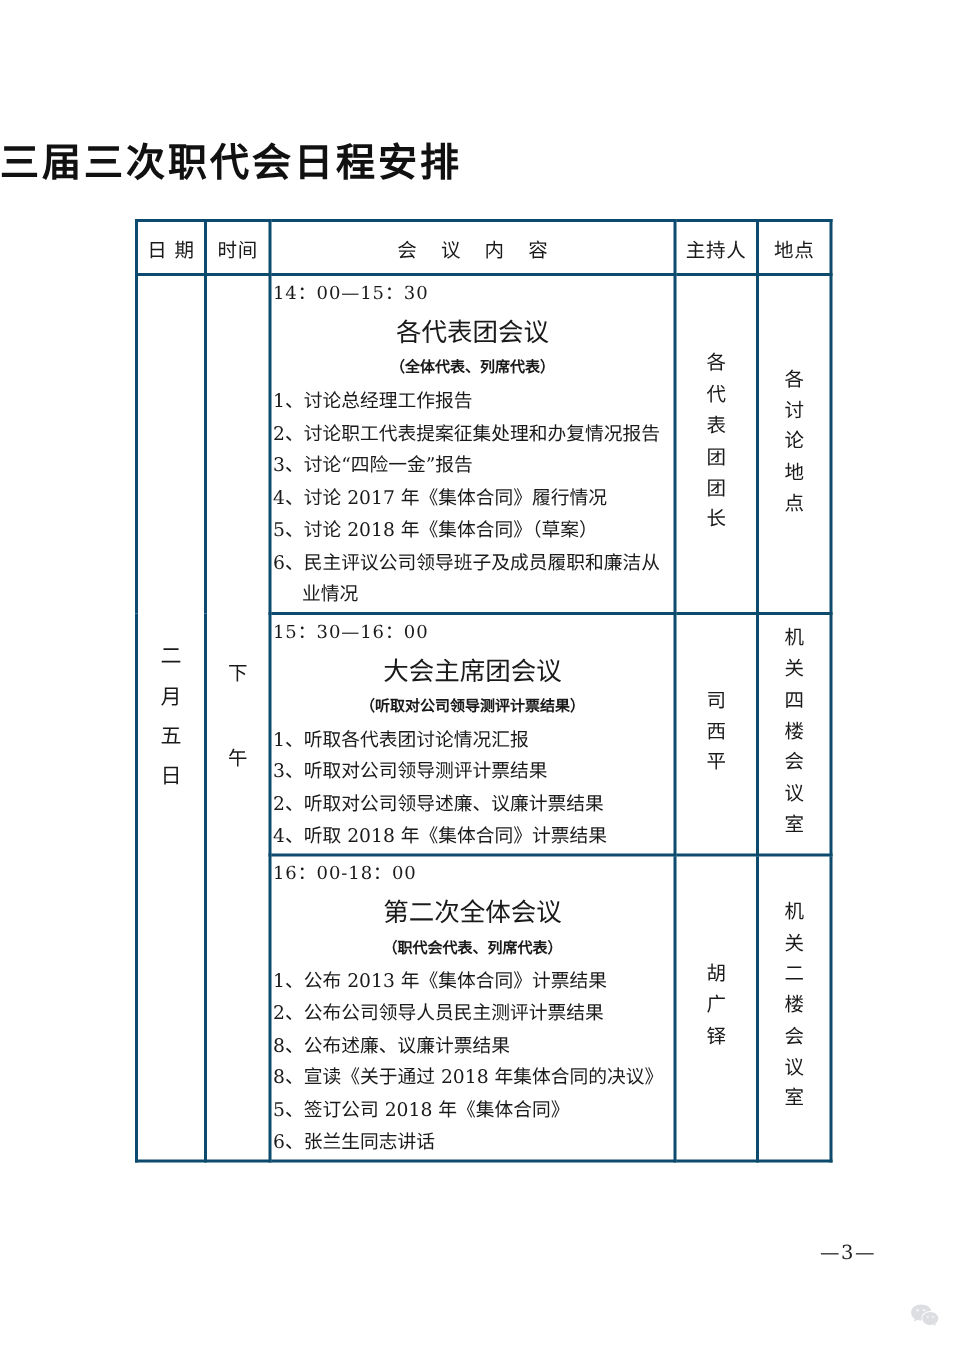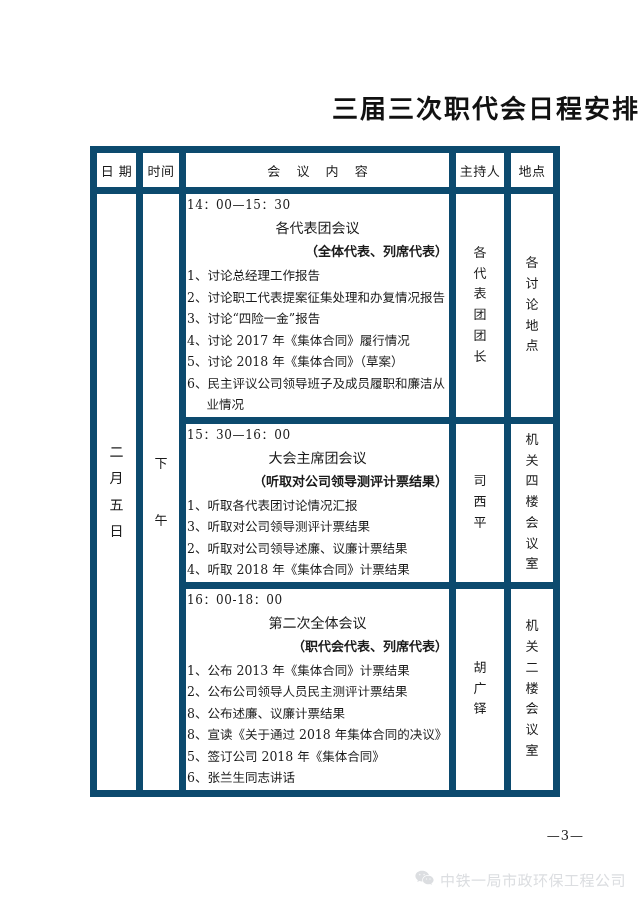--- a/index.html
+++ b/index.html
@@ -23,21 +23,21 @@
     inset: 0;
     background: #fff;
   }
 
   
   .doc-title {
     position: absolute;
     left: 0;
     right: 0;
     top: 96px;
-    text-align: right;
+    text-align: left;
     font-family: "DejaVu Serif", "Liberation Serif", serif;
     font-weight: 700;
     font-size: 26px;
     letter-spacing: 2px;
     color: #111;
     line-height: 1;
   }
 
   
   .sched-table {
@@ -49,21 +49,21 @@
     table-layout: fixed;
   }
   .sched-table col.c-date    { width: 46px; }
   .sched-table col.c-time    { width: 43px; }
   .sched-table col.c-content { width: 270px; }
   .sched-table col.c-host    { width: 55px; }
   .sched-table col.c-place   { width: 49px; }
 
   .sched-table th,
   .sched-table td {
-    border: 7px solid #0c4a6e;
+    border: 2px solid #0c4a6e;
     padding: 1px;
     vertical-align: middle;
     font-size: 12px;
   }
 
   .sched-table thead th {
     height: 32px;
     font-weight: 400;
     font-size: 13px;
     text-align: center;
@@ -97,26 +97,26 @@
     vertical-align: top;
   }
   .c-time-line {
     text-align: left;
     font-size: 12px;
     letter-spacing: 0.6px;
     margin-bottom: 5px;
   }
   .c-name-line {
     text-align: center;
-    font-size: 14px;
+    font-size: 17px;
     margin-bottom: 4px;
   }
   .c-attend-line {
-    text-align: right;
-    font-size: 13px;
+    text-align: center;
+    font-size: 10px;
     font-weight: 700;
     margin-bottom: 5px;
   }
   .agenda {
     list-style: none;
     margin: 0;
     padding: 0;
   }
   .agenda li {
     font-size: 12.5px;
@@ -257,16 +257,15 @@
     <span class="wm-icon">
       <svg width="19" height="16" viewBox="0 0 19 16" aria-hidden="true">
         <path fill="#dcdee1" d="M6.9 0.7C3.3 0.7 0.4 3.1 0.4 6.1c0 1.7 0.95 3.2 2.45 4.2L2.3 12.1l2.1-1.05c0.75 0.2 1.5 0.35 2.5 0.35 0.2 0 0.4 0 0.6-0.02-0.13-0.42-0.2-0.86-0.2-1.31 0-2.77 2.7-5.02 6.02-5.02 0.22 0 0.44 0.01 0.65 0.03C13.4 2.55 10.5 0.7 6.9 0.7z"></path>
         <circle cx="4.7" cy="4.5" r="0.85" fill="#f4f5f6"></circle>
         <circle cx="9.1" cy="4.5" r="0.85" fill="#f4f5f6"></circle>
         <path fill="#dcdee1" d="M18.6 10.0c0-2.4-2.4-4.35-5.35-4.35S7.9 7.6 7.9 10.0c0 2.4 2.4 4.35 5.35 4.35 0.65 0 1.3-0.1 1.85-0.28l1.75 0.9-0.45-1.5c1.3-0.8 2.2-2.05 2.2-3.47z"></path>
         <circle cx="11.5" cy="9.0" r="0.7" fill="#f4f5f6"></circle>
         <circle cx="15.0" cy="9.0" r="0.7" fill="#f4f5f6"></circle>
       </svg>
     </span>
-    <span>中铁一局市政环保工程公司</span>
   </div>
 
 </div>
 
 </body></html>

